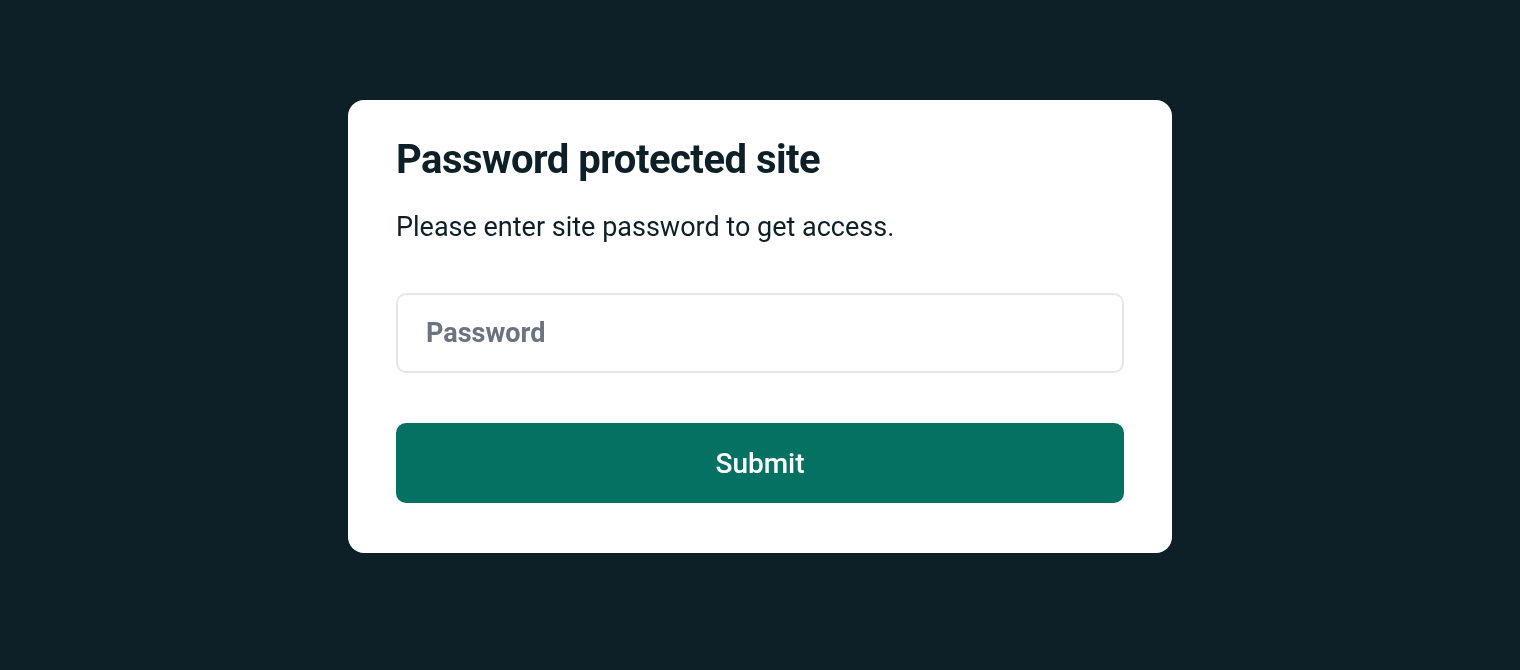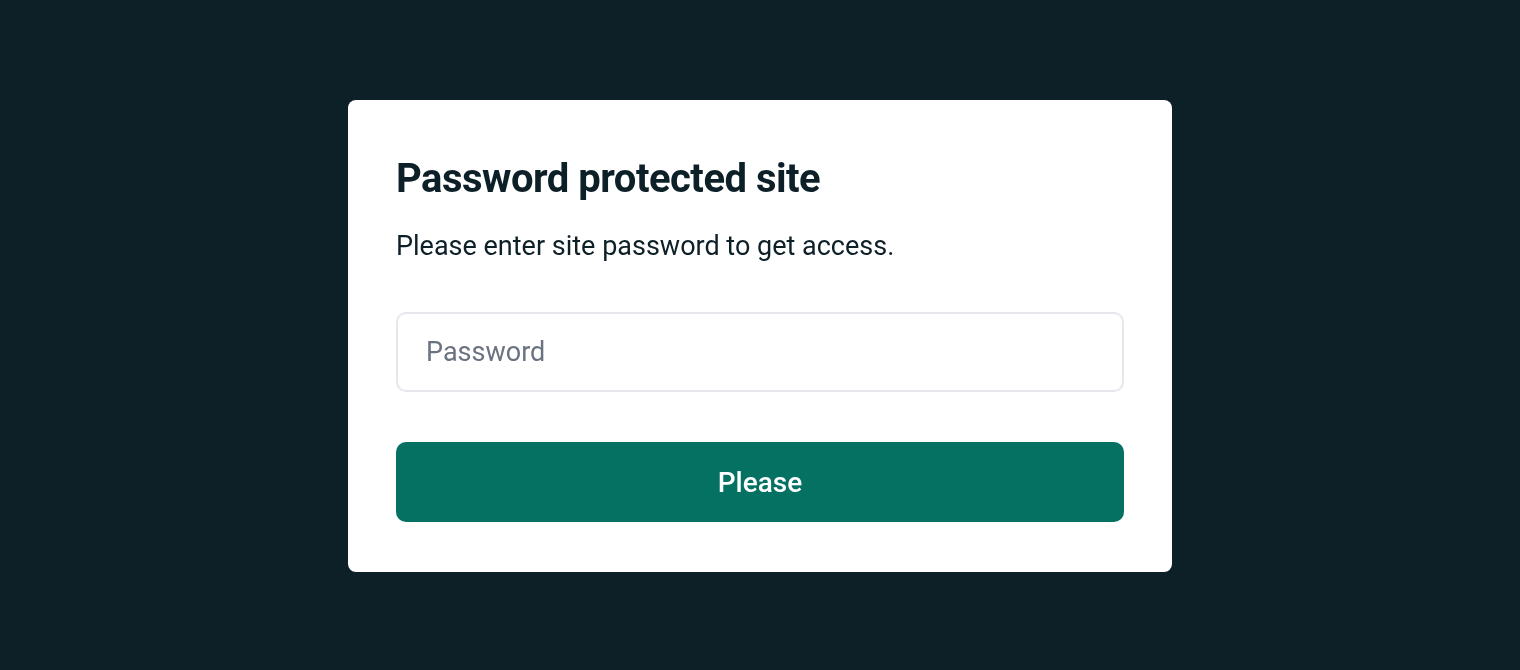--- a/index.html
+++ b/index.html
@@ -14,23 +14,23 @@
       background-color: #0d1f27;
       font-family: -apple-system, BlinkMacSystemFont, "Segoe UI", Roboto, Helvetica, Arial, sans-serif;
       display: flex;
       justify-content: center;
       align-items: flex-start;
       padding-top: 100px;
     }
     
     .card {
       background-color: #ffffff;
-      border-radius: 8px;
+      border-radius: 16px;
       width: 824px;
-      padding: 55px 48px 50px 48px;
+      padding: 36px 48px 50px 48px;
     }
     
     .card-title {
       font-size: 40px;
       font-weight: 700;
       color: #0d1f27;
       margin-bottom: 28px;
       letter-spacing: -0.5px;
     }
     
@@ -45,20 +45,21 @@
       width: 100%;
       height: 80px;
       border: 2px solid #e5e7eb;
       border-radius: 10px;
       padding: 0 28px;
       font-size: 27px;
       color: #0d1f27;
       margin-bottom: 50px;
       outline: none;
       font-family: inherit;
+      font-weight: bold;
     }
     
     .password-input::placeholder {
       color: #6b7280;
     }
     
     .submit-button {
       width: 100%;
       height: 80px;
       background-color: #047163;
@@ -71,14 +72,14 @@
       font-family: inherit;
     }
   </style>
 </head>
 <body>
 
 <div class="card">
   <h1 class="card-title">Password protected site</h1>
   <p class="card-description">Please enter site password to get access.</p>
   <input type="password" class="password-input" placeholder="Password" style="">
-  <button class="submit-button">Please</button>
+  <button class="submit-button">Submit</button>
 </div>
 
 </body></html>

